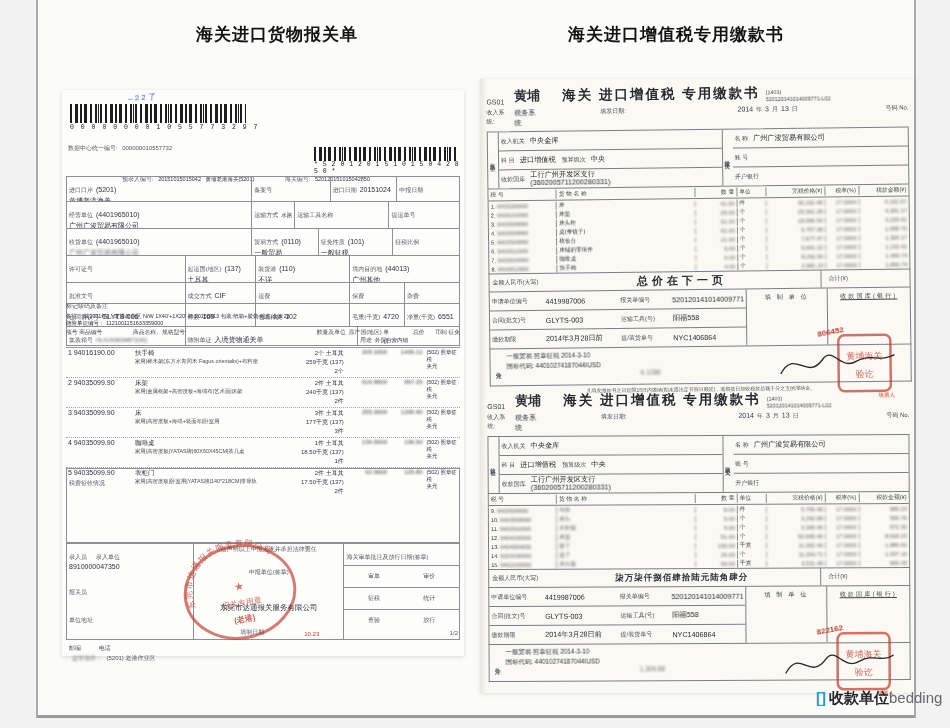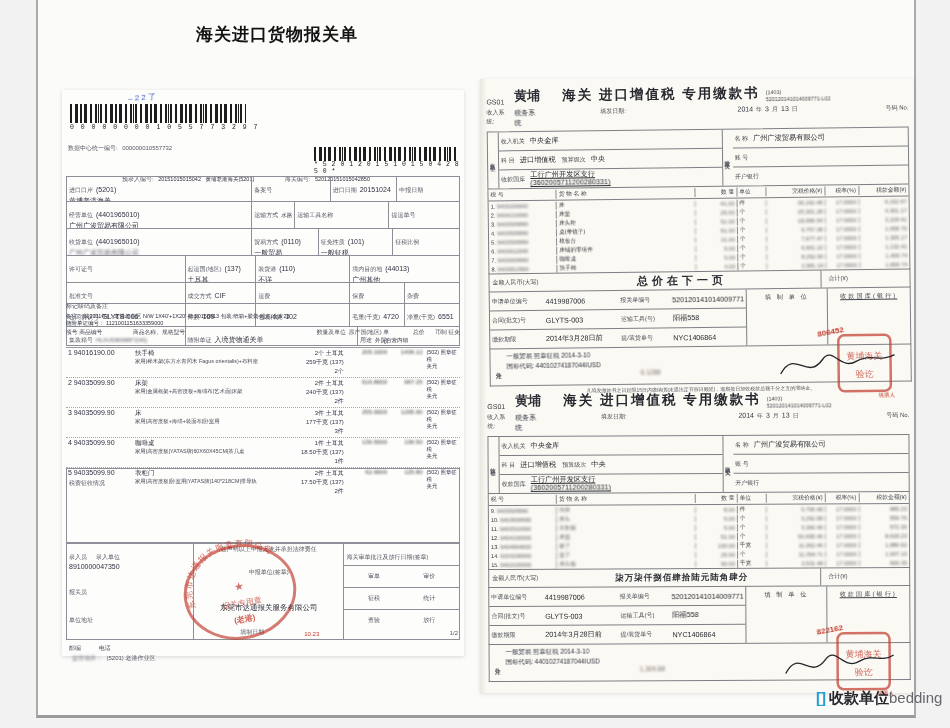--- a/index.html
+++ b/index.html
@@ -88,21 +88,21 @@
   .dval{font-size:7px;color:#2e3040;margin:0 3px;}
   .cfields{display:flex;border:1px solid #7e7f85;margin-top:3px;}
   .vlab{writing-mode:vertical-rl;text-orientation:upright;font-size:5.6px;color:#4a4c55;padding:2px 1px;border-right:1px solid #7e7f85;letter-spacing:1px;text-align:center;}
   .vlab.last{border-left:1px solid #7e7f85;border-right:none;}
   .cfl{width:53%;}
   .cfr2{flex:1;}
   .cfr{display:flex;align-items:center;border-top:1px solid #7e7f85;min-height:18px;padding:0 2px;}
   .cfr:first-child{border-top:none;}
   .flab{font-size:6px;color:#4a4c55;margin-right:5px;white-space:nowrap;}
   .fval{font-size:7.2px;color:#26282f;margin-right:6px;}
-  .treas .fval{line-height:1.15;text-decoration:underline;}
+  .treas .fval{line-height:1.15;}
   .treas .fval span{display:block;}
   .gtable{border:1px solid #7e7f85;border-top:none;}
   .ghead,.grow{display:flex;}
   .ghead{border-bottom:1px solid #7e7f85;padding:1px 0;}
   .ghead .gc{font-size:5.8px;color:#46484f;}
   .grow{min-height:9px;align-items:center;}
   .gc{box-sizing:border-box;border-left:1px solid #8a8b90;padding:0 2px;font-size:5.6px;color:#33353d;}
   .gc:first-child{border-left:none;}
   .g1{width:16%;}
   .g2{width:33%;}
@@ -142,20 +142,21 @@
   .logo{position:absolute;left:778px;top:690px;font-size:15px;white-space:nowrap;}
   .logo .lb{color:#1e9cd7;font-weight:bold;margin-right:3px;}
   .logo .lbrand{color:#26262b;font-weight:bold;}
   .logo .lsuf{color:#66666d;text-align:center;}
 </style>
 </head>
 <body>
 
 <div class="panel">
   <h1 class="htitle ht-left">海关进口货物报关单</h1>
+  <h1 class="htitle ht-right">海关进口增值税专用缴款书</h1>
 
   <div class="decl">
     <div class="scrib">– 2 2 了</div>
     <div class="bc bc1"></div>
     <div class="bcd bcd1">0 0 0 0 0 0 0 0 1 0 5 5 7 7 3 2 9 7</div>
     <div class="centerline">
       <span class="lab soft">数据中心统一编号:</span>
       <span class="lab soft">000000010557732</span>
     </div>
     <div class="bc bc2"></div>

